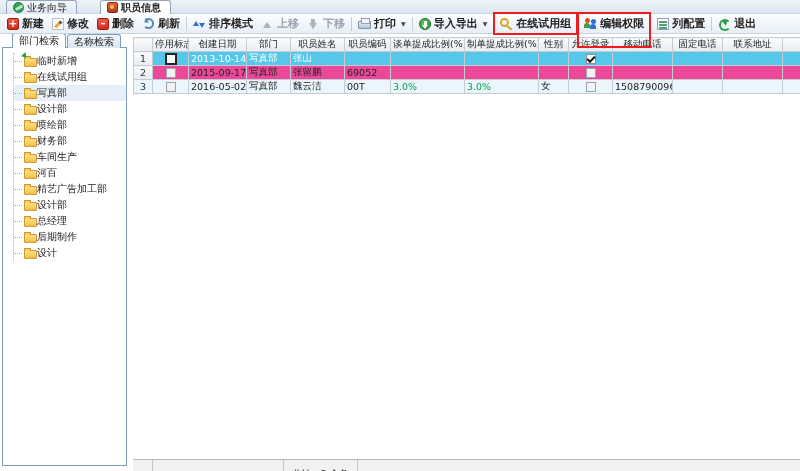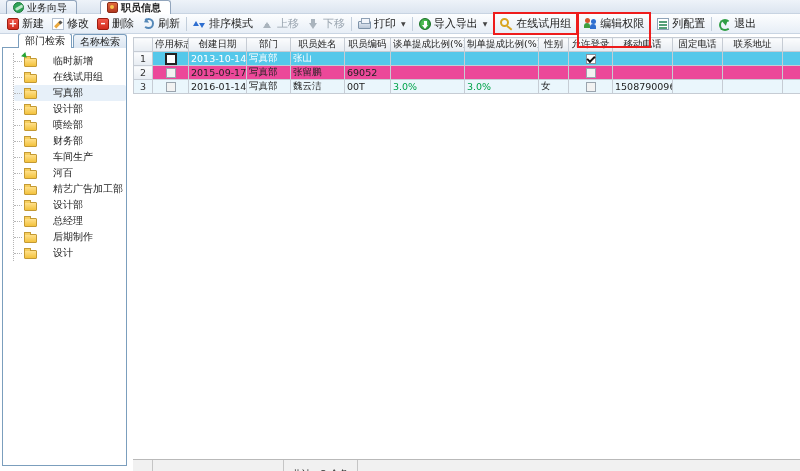--- a/index.html
+++ b/index.html
@@ -21,21 +21,21 @@
   .ico-wizard { width:11px; height:11px; border-radius:50%; background:#2fa457; border:1px solid #1d7a3c; overflow:hidden; }
   .ico-wizard::before { content:''; position:absolute; left:1px; top:3px; width:9px; height:3px;
     background:#bfe8cc; transform:rotate(-30deg); border-radius:2px; }
   .ico-emp { width:11px; height:11px; border-radius:2px; background:linear-gradient(#e0693c,#b33820); border:1px solid #8a2a16; }
   .ico-emp::before { content:''; position:absolute; left:2px; top:2px; width:4px; height:4px; border-radius:50%; background:#f6c24a; }
   
   .toolbar { position:absolute; left:0; top:14px; width:800px; height:20px;
     background:linear-gradient(#fdfeff,#e7eef6); border-bottom:1px solid #c9d5e3;
     display:flex; align-items:center; padding-left:3px; overflow:visible; z-index:4; }
   .tbtn { position:relative; display:inline-flex; align-items:center; gap:3px; height:18px;
-    padding:0 4px; white-space:nowrap; border-radius:2px; }
+    padding:0 4px; white-space:nowrap; border-radius:2px;font-weight:bold; }
   .tbtn.disabled { color:#98a3ae; }
   .tsep { width:1px; height:14px; background:#c2cedb; margin:0 2px; flex:none; }
   .drop { font-size:6px; color:#444; margin-left:2px; }
   
   .ico-new,.ico-del { width:12px; height:12px; background:linear-gradient(#f0584a,#d22b1c); border:1px solid #9e1d10; border-radius:2px; color:#fff; }
   .ico-new::before { content:'+'; position:absolute; left:0; right:0; top:-1px; text-align:center; font-size:10px; font-weight:bold; line-height:12px; }
   .ico-del::before { content:'–'; position:absolute; left:0; right:0; top:-1px; text-align:center; font-size:10px; font-weight:bold; line-height:12px; }
   .ico-edit { width:12px; height:12px; background:#fff; border:1px solid #b4c0d0; }
   .ico-edit::before { content:''; position:absolute; left:1px; top:4px; width:8px; height:3px; background:#eba93f; transform:rotate(-45deg); }
   .ico-edit::after { content:''; position:absolute; right:1px; top:2px; width:3px; height:3px; background:#555; transform:rotate(45deg); }
@@ -57,29 +57,29 @@
   .ico-perm::before { content:''; position:absolute; left:1px; top:1px; width:5px; height:5px; border-radius:50%; background:#d4552a; box-shadow:6px 1px 0 #2f6fd0; }
   .ico-perm::after { content:''; position:absolute; left:0; top:6px; width:6px; height:5px; border-radius:3px 3px 0 0; background:#3f9e3f; box-shadow:6px 1px 0 #2f6fd0; }
   .ico-cols { width:12px; height:12px; background:#fff; border:1px solid #8fa3b8; }
   .ico-cols::before { content:''; position:absolute; left:1px; right:1px; top:2px; height:2px; background:#55a07a; box-shadow:0 3px 0 #55a07a,0 6px 0 #55a07a; }
   .ico-exit::before { content:''; position:absolute; left:1px; top:2px; width:8px; height:8px; border:2px solid #2f9e44; border-radius:50%; border-right-color:transparent; }
   .ico-exit::after { content:''; position:absolute; right:0; top:1px; border:3px solid transparent; border-left:5px solid #2f9e44; transform:rotate(-40deg); }
   
   .redbox { position:absolute; left:-3px; right:-3px; top:-3px; bottom:-2px; border:2px solid #ee1c1c; pointer-events:none; z-index:6; }
   .redbox.tall { bottom:-15px; }
   
-  .side-tabs { position:absolute; left:18px; top:33px; height:15px; z-index:2; }
+  .side-tabs { position:absolute; left:12px; top:33px; height:15px; z-index:2; }
   .side-tab { display:inline-block; height:14px; line-height:13px; padding:0 6px; font-size:10px;
     border:1px solid #7b9ebd; border-bottom:none; border-radius:3px 3px 0 0;
     background:linear-gradient(#eff4fa,#dbe6f1); margin-right:1px; vertical-align:bottom; }
   .side-tab.active { background:#fff; height:15px; }
   .side-panel { position:absolute; left:2px; top:47px; width:125px; height:419px;
     border:1px solid #7b9ebd; background:#fff; padding:5px 0 0 6px; overflow:hidden; }
   .tree { border-left:1px dotted #b5b5b5; margin-left:4px; }
-  .tree-item { display:flex; align-items:center; gap:16px; height:16px; font-size:10px;
+  .tree-item { display:flex; align-items:center; gap:0; height:16px; font-size:10px;
     position:relative; padding-left:10px; white-space:nowrap; }
   .tree-item::before { content:''; position:absolute; left:0; top:8px; width:8px; border-top:1px dotted #b5b5b5; }
   .tree-item.selected { background:#e7f0f9; border-radius:2px; }
   .folder { width:13px; height:9px; background:linear-gradient(#ffe08a,#f3c23d); border:1px solid #c49a34; border-radius:1px; position:relative; flex:none; margin-top:2px; }
   .folder::before { content:''; position:absolute; top:-3px; left:-1px; width:5px; height:2px; background:#f7cf5e; border:1px solid #c49a34; border-bottom:none; }
   .folder.newadd::after { content:''; position:absolute; left:-3px; top:-5px; border:3px solid transparent; border-left:5px solid #27a537; transform:rotate(45deg); }
   
   .grid { position:absolute; left:133px; top:37px; width:667px; height:422px; overflow:hidden; background:#fff; }
   table { border-collapse:collapse; table-layout:fixed; width:689px; }
   th,td { border:1px solid #c6ccd4; height:13px; padding:0 2px; font-size:9.5px;
@@ -309,21 +309,21 @@
         <td></td>
         <td class="center"><span class="cb dim"></span></td>
         <td></td>
         <td></td>
         <td></td>
         <td></td>
       </tr>
       <tr class="alt">
         <td class="num">3</td>
         <td class="center"><span class="cb dim"></span></td>
-        <td>2016-01-14</td>
+        <td>2016-05-02</td>
         <td>写真部</td>
         <td>魏云洁</td>
         <td>00T</td>
         <td class="green">3.0%</td>
         <td class="green">3.0%</td>
         <td>女</td>
         <td class="center"><span class="cb dim"></span></td>
         <td>15087900963</td>
         <td></td>
         <td></td>

